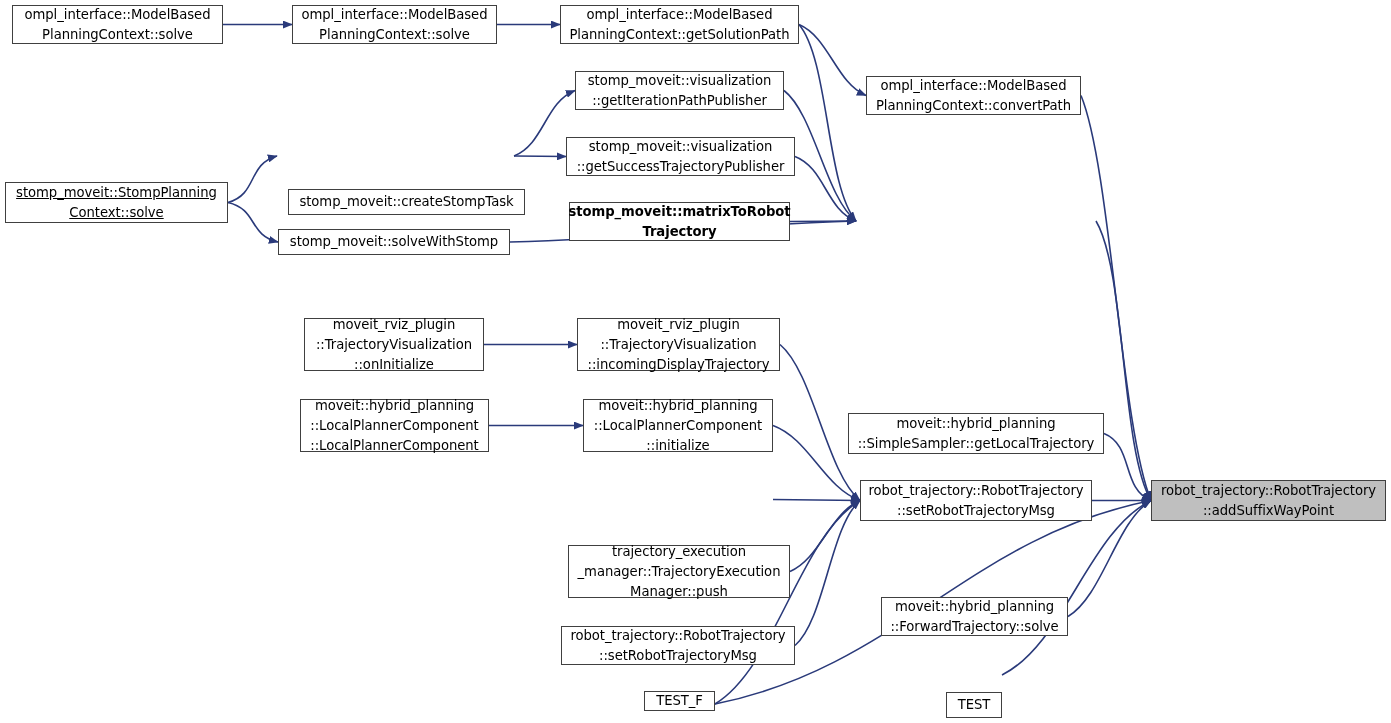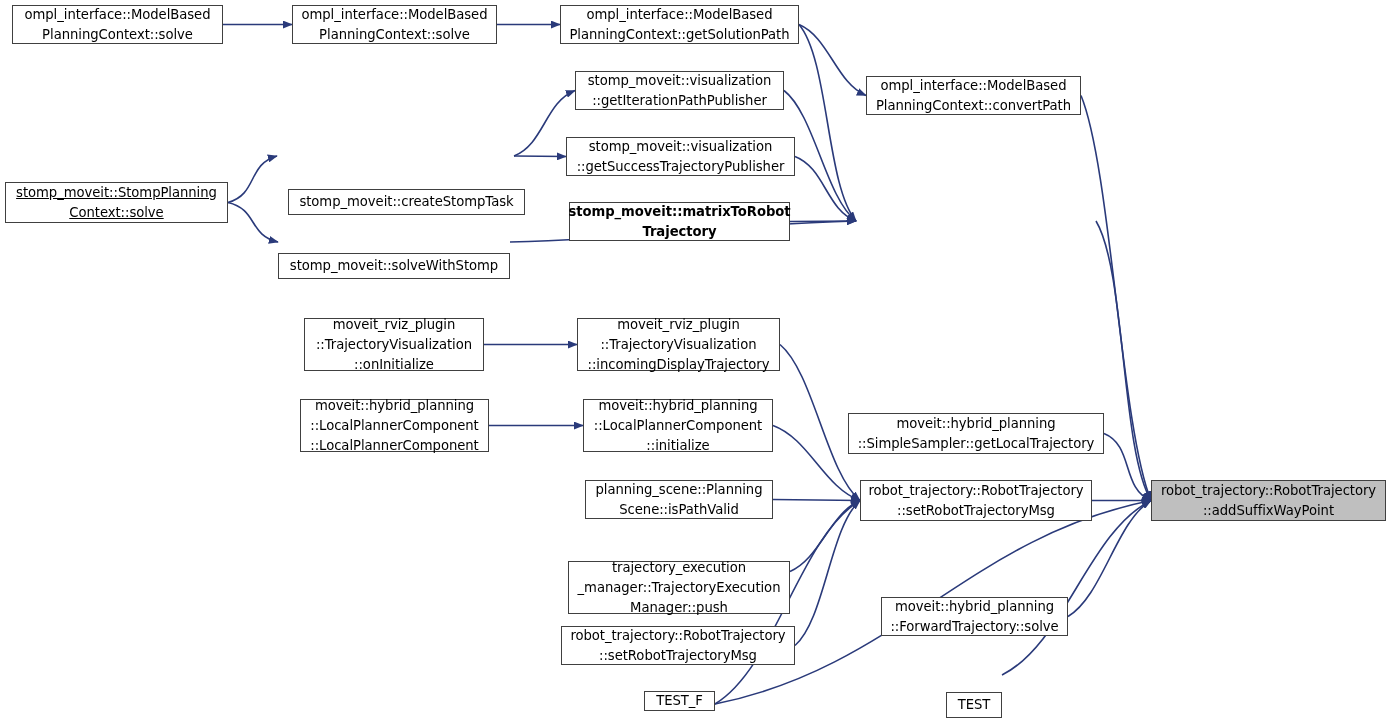--- a/index.html
+++ b/index.html
@@ -95,42 +95,40 @@
 PlanningContext::convertPath</div>
     <div class="node" style="left: 575px; top: 71px; width: 209px; height: 39px;">stomp_moveit::visualization
 ::getIterationPathPublisher</div>
     <div class="node" style="left: 566px; top: 137px; width: 229px; height: 39px;">stomp_moveit::visualization
 ::getSuccessTrajectoryPublisher</div>
     <div class="node" style="left: 288px; top: 143px; width: 237px; height: 26px; margin-top: 46px;">stomp_moveit::createStompTask</div>
     <div class="node" style="left: 5px; top: 182px; width: 223px; height: 41px; text-decoration: underline;">stomp_moveit::StompPlanning
 Context::solve</div>
     <div class="node" style="left: 569px; top: 202px; width: 221px; height: 39px; font-weight: bold;">stomp_moveit::matrixToRobot
 Trajectory</div>
-    <div class="node" style="left: 278px; top: 229px; width: 232px; height: 26px; margin-top: 24px;">stomp_moveit::solveWithStomp</div>
+    <div class="node" style="left: 278px; top: 229px; width: 232px; height: 26px;">stomp_moveit::solveWithStomp</div>
     <div class="node" style="left: 304px; top: 318px; width: 180px; height: 53px;">moveit_rviz_plugin
 ::TrajectoryVisualization
 ::onInitialize</div>
     <div class="node" style="left: 577px; top: 318px; width: 203px; height: 53px;">moveit_rviz_plugin
 ::TrajectoryVisualization
 ::incomingDisplayTrajectory</div>
     <div class="node" style="left: 300px; top: 399px; width: 189px; height: 53px;">moveit::hybrid_planning
 ::LocalPlannerComponent
 ::LocalPlannerComponent</div>
     <div class="node" style="left: 583px; top: 399px; width: 190px; height: 53px;">moveit::hybrid_planning
 ::LocalPlannerComponent
 ::initialize</div>
     <div class="node" style="left: 848px; top: 413px; width: 256px; height: 41px;">moveit::hybrid_planning
 ::SimpleSampler::getLocalTrajectory</div>
-    <div class="node" style="left: 585px; top: 480px; width: 188px; height: 39px;">planning_scene::Planning
-Scene::isPathValid</div>
     <div class="node" style="left: 860px; top: 480px; width: 232px; height: 41px;">robot_trajectory::RobotTrajectory
 ::setRobotTrajectoryMsg</div>
     <div class="node highlight" style="left: 1151px; top: 480px; width: 235px; height: 41px;">robot_trajectory::RobotTrajectory
 ::addSuffixWayPoint</div>
-    <div class="node" style="left: 568px; top: 561px; width: 222px; height: 53px;">trajectory_execution
+    <div class="node" style="left: 568px; top: 545px; width: 222px; height: 53px;">trajectory_execution
 _manager::TrajectoryExecution
 Manager::push</div>
     <div class="node" style="left: 881px; top: 597px; width: 187px; height: 39px;">moveit::hybrid_planning
 ::ForwardTrajectory::solve</div>
     <div class="node" style="left: 561px; top: 626px; width: 234px; height: 39px;">robot_trajectory::RobotTrajectory
 ::setRobotTrajectoryMsg</div>
     <div class="node" style="left: 946px; top: 662px; width: 56px; height: 26px; margin-top: 30px;">TEST</div>
     <div class="node" style="left: 644px; top: 691px; width: 71px; height: 20px;">TEST_F</div>
   </div>
 

